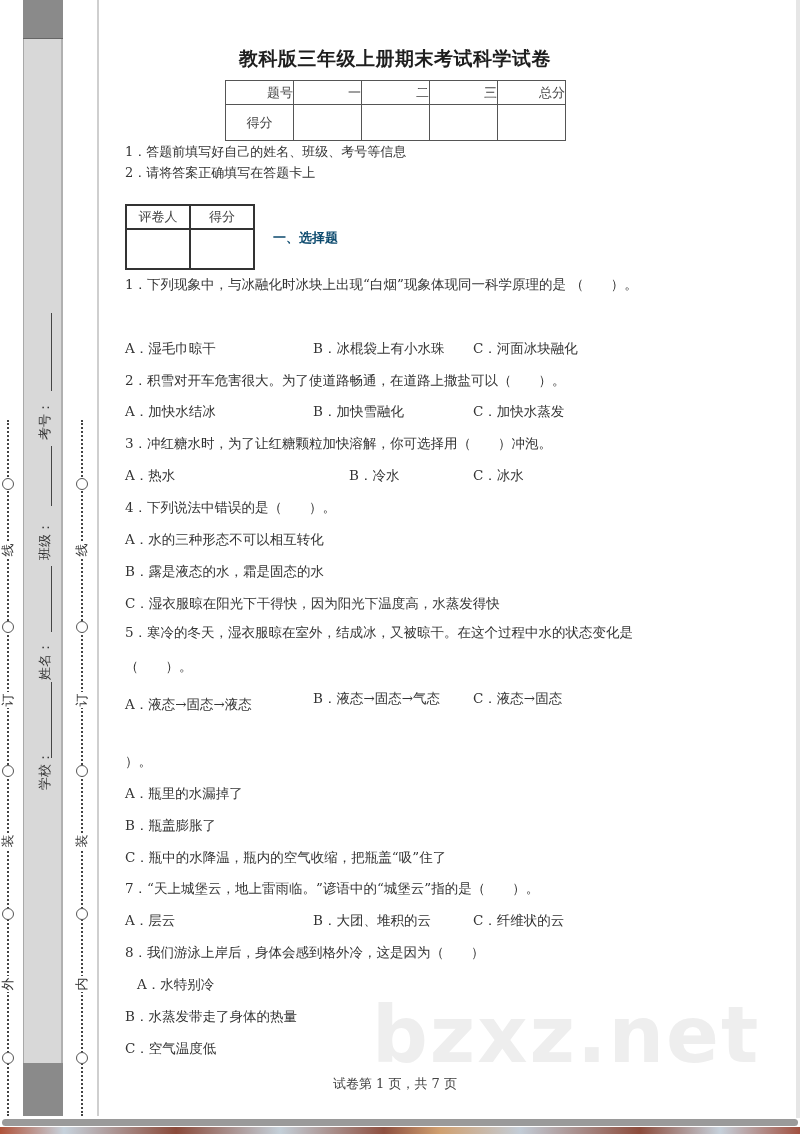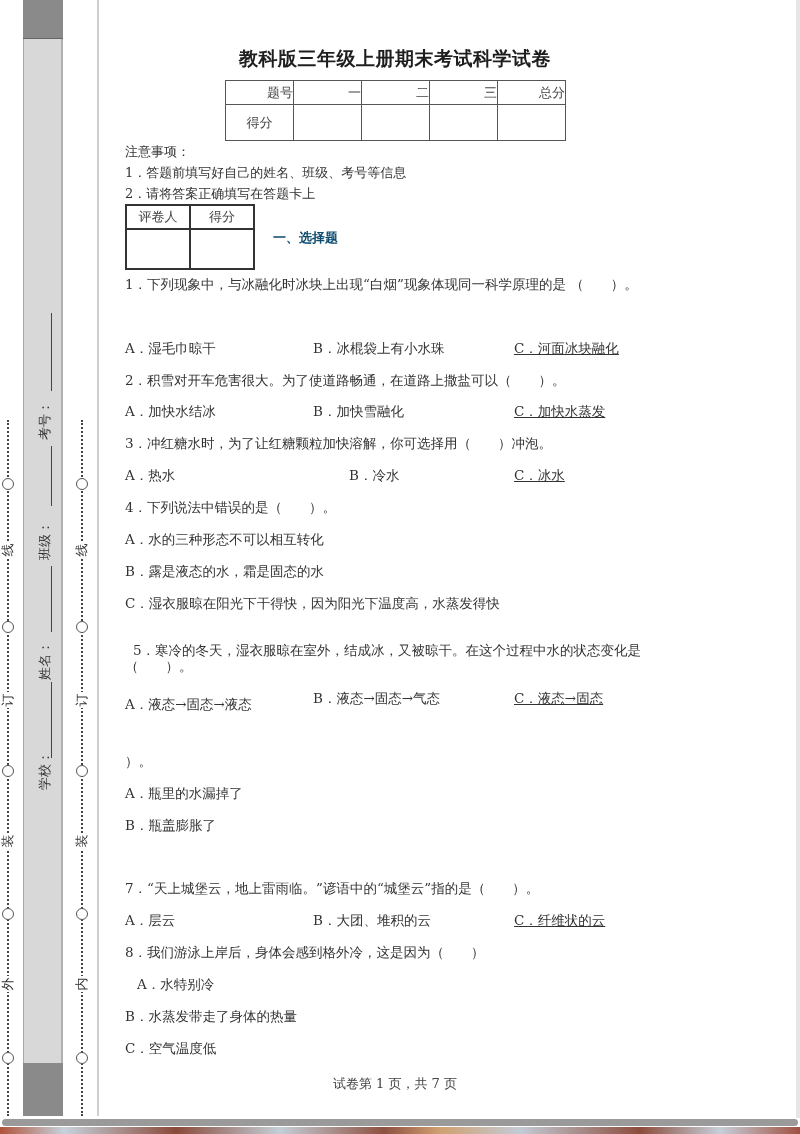--- a/index.html
+++ b/index.html
@@ -165,21 +165,21 @@
     color: #0c4a6e;
   }
   .line {
     position: absolute;
     left: 125px;
     font-size: 13.5px;
     color: #333;
     white-space: nowrap;
   }
   .opt-b { left: 313px; }
-  .opt-c { left: 514px; text-decoration: underline; }
+  .opt-c { left: 473px; }
   .footer {
     position: absolute;
     left: 0; top: 1075px;
     width: 790px;
     text-align: center;
     font-size: 13px;
     color: #444;
   }
   .watermark {
     position: absolute;
@@ -262,21 +262,20 @@
       <td>得分</td>
       <td></td>
       <td></td>
       <td></td>
       <td></td>
     </tr>
   </tbody>
     </table>
 
   <div class="notes">
-    <div>注意事项：</div>
     <div>1．答题前填写好自己的姓名、班级、考号等信息</div>
     <div>2．请将答案正确填写在答题卡上</div>
   </div>
 
   <table class="grader">
     <tbody>
         <tr class="r1">
       <td>评卷人</td>
       <td>得分</td>
     </tr>
@@ -301,38 +300,40 @@
   <div class="line" style="top:435px;">3．冲红糖水时，为了让红糖颗粒加快溶解，你可选择用（　　）冲泡。</div>
   <div class="line" style="top:467px;">A．热水</div>
   <div class="line opt-b" style="top:467px;margin-left:36px;">B．冷水</div>
   <div class="line opt-c" style="top:467px;">C．冰水</div>
 
   <div class="line" style="top:499px;">4．下列说法中错误的是（　　）。</div>
   <div class="line" style="top:531px;">A．水的三种形态不可以相互转化</div>
   <div class="line" style="top:563px;">B．露是液态的水，霜是固态的水</div>
   <div class="line" style="top:595px;">C．湿衣服晾在阳光下干得快，因为阳光下温度高，水蒸发得快</div>
 
-  <div class="line" style="top:642px;margin-left:8px;">5．寒冷的冬天，湿衣服晾在室外，结成冰，又被晾干。在这个过程中水的状态变化是</div>
+  <div class="line" style="top:624px;">5．寒冷的冬天，湿衣服晾在室外，结成冰，又被晾干。在这个过程中水的状态变化是</div>
   <div class="line" style="top:658px;">（　　）。</div>
   <div class="line" style="top:696px;">A．液态→固态→液态</div>
   <div class="line opt-b" style="top:690px;">B．液态→固态→气态</div>
   <div class="line opt-c" style="top:690px;">C．液态→固态</div>
 
   <div class="line" style="top:753px;">）。</div>
   <div class="line" style="top:785px;">A．瓶里的水漏掉了</div>
   <div class="line" style="top:817px;">B．瓶盖膨胀了</div>
+  <div class="line" style="top:849px;">C．瓶中的水降温，瓶内的空气收缩，把瓶盖“吸”住了</div>
 
   <div class="line" style="top:880px;">7．“天上城堡云，地上雷雨临。”谚语中的“城堡云”指的是（　　）。</div>
   <div class="line" style="top:912px;">A．层云</div>
   <div class="line opt-b" style="top:912px;">B．大团、堆积的云</div>
   <div class="line opt-c" style="top:912px;">C．纤维状的云</div>
 
   <div class="line" style="top:944px;">8．我们游泳上岸后，身体会感到格外冷，这是因为（　　）</div>
   <div class="line" style="top:976px;margin-left:12px;">A．水特别冷</div>
   <div class="line" style="top:1008px;">B．水蒸发带走了身体的热量</div>
   <div class="line" style="top:1040px;">C．空气温度低</div>
 
+  <div class="watermark">bzxz.net</div>
 
   <div class="footer">试卷第 1 页，共 7 页</div>
 </div>
 
 <div class="hscroll"></div>
 <div class="bottom-bg"></div>
 
 </body></html>

